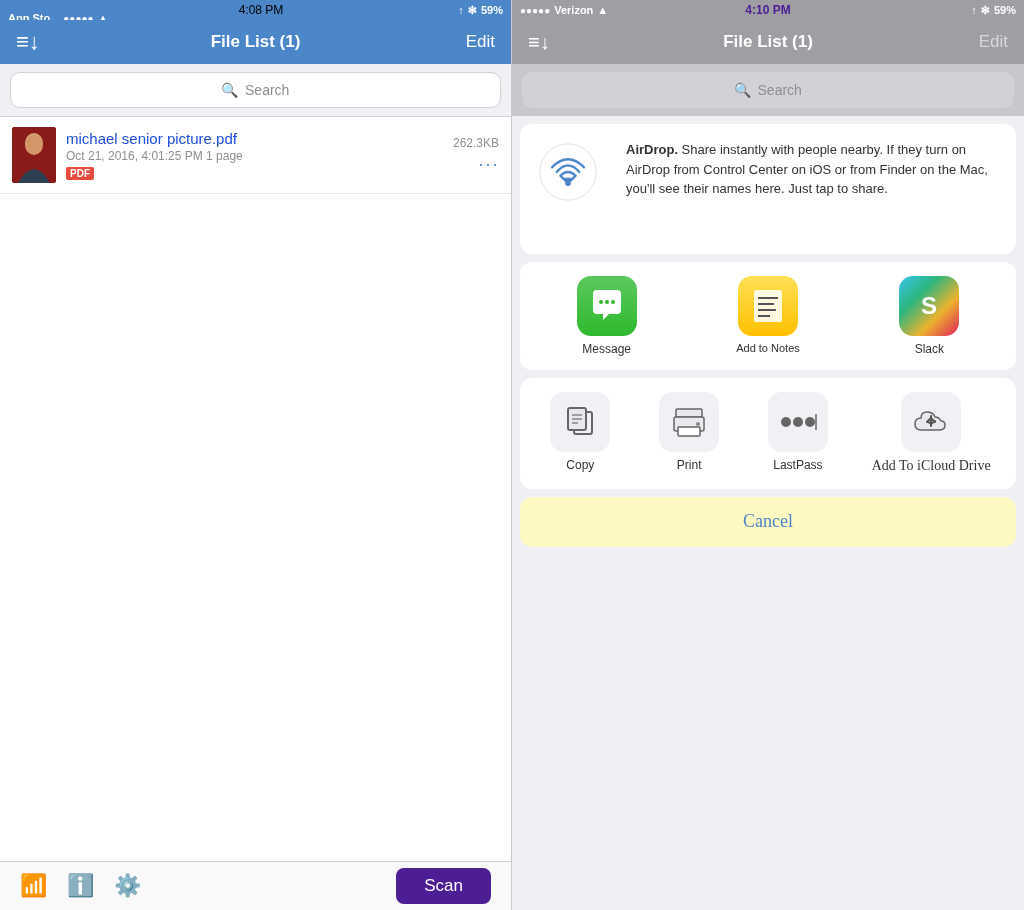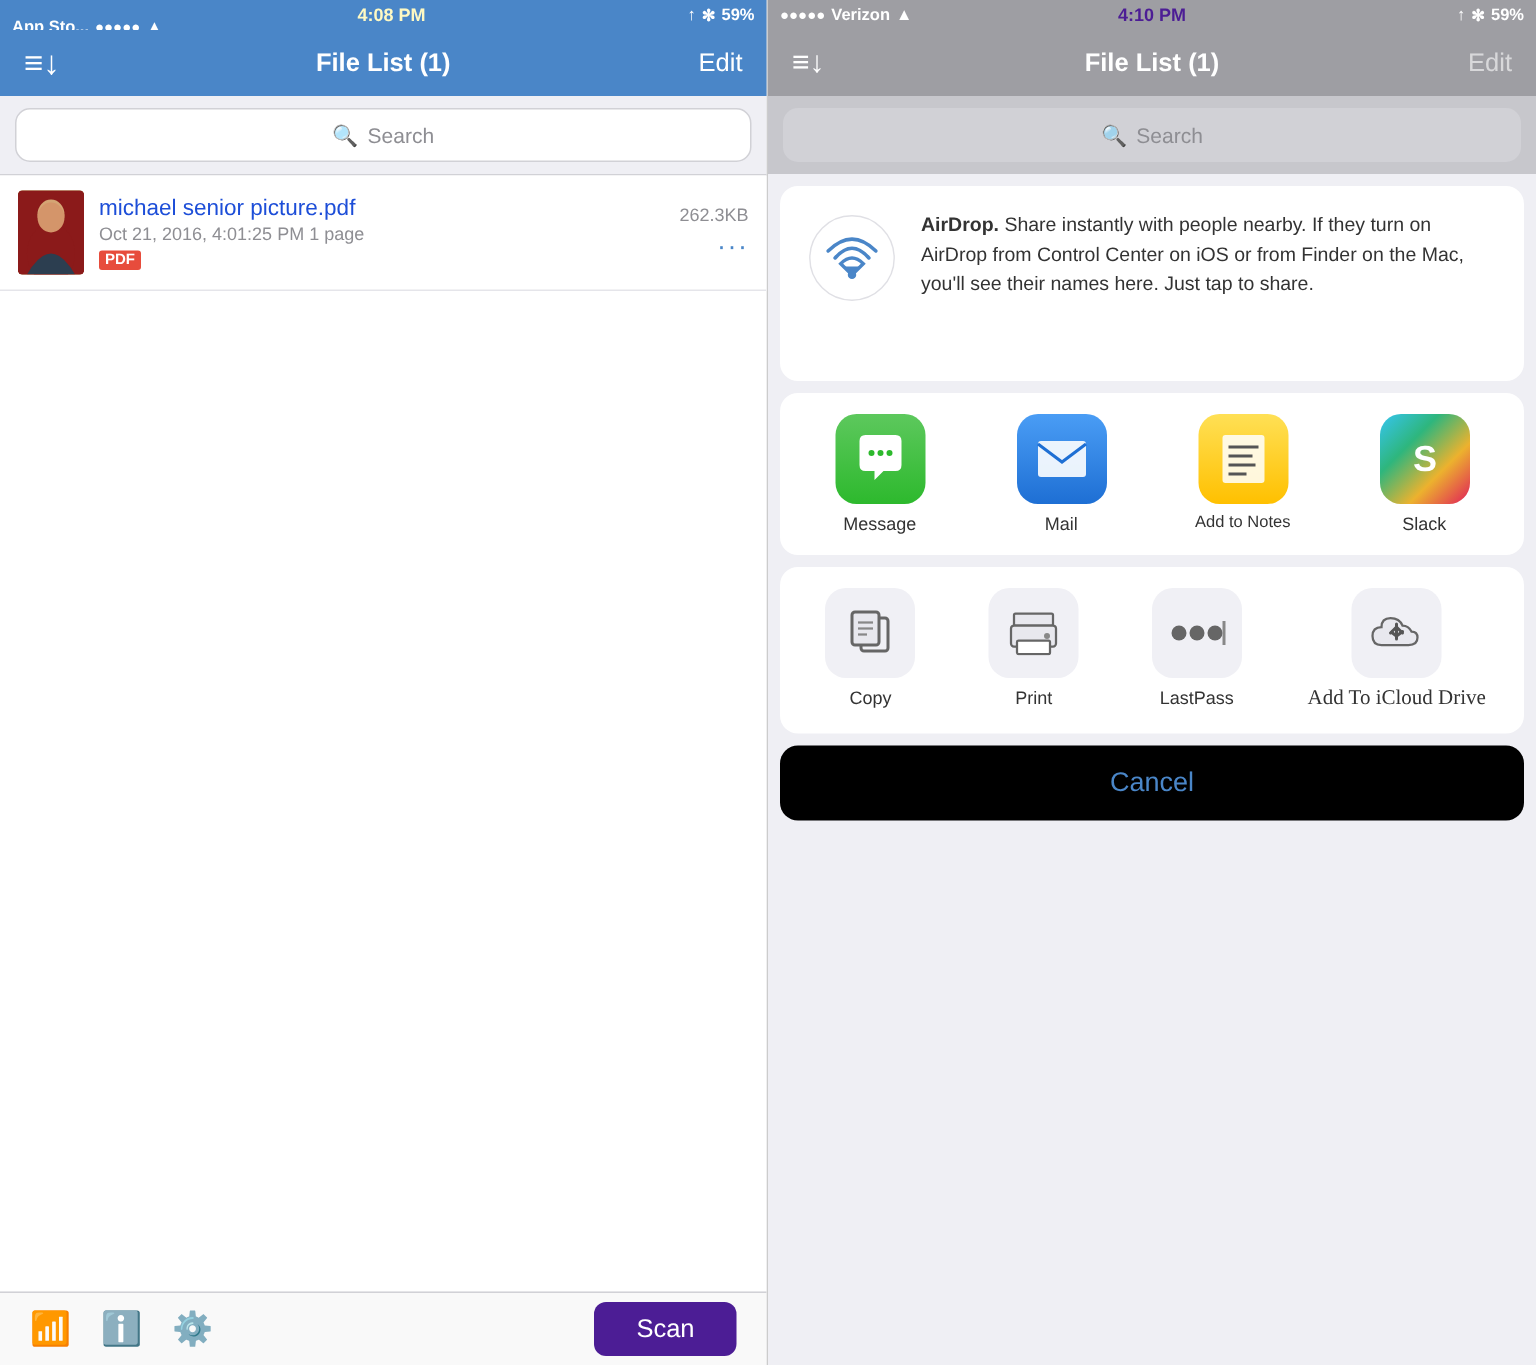--- a/index.html
+++ b/index.html
@@ -181,21 +181,21 @@
       padding: 8px;
       gap: 8px;
     }
 
     .airdrop-section {
       background: white;
       border-radius: 12px;
       padding: 16px;
       display: flex;
       align-items: flex-start;
-      gap: 14px;
+      gap: 26px;
       min-height: 130px;
     }
     .airdrop-icon-container {
       width: 64px;
       height: 64px;
       flex-shrink: 0;
       display: flex;
       align-items: center;
       justify-content: center;
     }
@@ -261,27 +261,28 @@
       background: #f0f0f5;
       display: flex;
       align-items: center;
       justify-content: center;
       font-size: 26px;
       color: #555;
     }
     .action-label { font-size: 12px; color: #333; text-align: center; }
 
     .cancel-section {
-      background: #000000;
+      background: #fef9c3;
       border-radius: 12px;
       height: 50px;
       display: flex;
       align-items: center;
       justify-content: center;
       cursor: pointer;
+      font-family: Liberation Serif, serif;
     }
     .cancel-label { font-size: 18px; color: #4a86c8; }
 
     
     .airdrop-svg {
       width: 60px;
       height: 60px;
     }
   </style>
 </head>
@@ -289,21 +290,21 @@
 
 <div class="left-panel">
 
   <div class="status-bar" style="position:relative;">
     <div class="status-bar-left">
       <span>App Sto...</span>
       <span style="font-size:10px;">●●●●●</span>
       <span>▲</span>
     </div>
     <div style="position:absolute;left:50%;transform:translateX(-50%);">
-      <span style="font-size:12px;font-weight:700;color:#fef9c3;margin-left:11px;">4:08 PM</span>
+      <span style="font-size:12px;font-weight:400;color:#000000;margin-left:11px;">4:08 PM</span>
     </div>
     <div class="status-bar-right">
       <span>↑</span>
       <span>✻</span>
       <span style="font-size:11px;">59%</span>
     </div>
   </div>
 
   <div class="nav-bar" style="position:relative;">
     <span class="nav-bar-sort">≡↓</span>
@@ -410,29 +411,20 @@
             <svg width="36" height="36" viewBox="0 0 36 36" xmlns="http://www.w3.org/2000/svg">
               <path d="M4 6 Q4 2 8 2 L28 2 Q32 2 32 6 L32 22 Q32 26 28 26 L20 26 L14 32 L14 26 L8 26 Q4 26 4 22 Z" fill="white"></path>
               <circle cx="12" cy="14" r="2" fill="#2db92d"></circle>
               <circle cx="18" cy="14" r="2" fill="#2db92d"></circle>
               <circle cx="24" cy="14" r="2" fill="#2db92d"></circle>
             </svg>
           </div>
           <span class="share-app-label">Message</span>
         </div>
 
-        <div class="share-app-item">
-          <div class="share-app-icon app-mail">
-            <svg width="36" height="28" viewBox="0 0 36 28" xmlns="http://www.w3.org/2000/svg">
-              <rect x="2" y="2" width="32" height="24" rx="2" fill="white" opacity="0.9"></rect>
-              <polyline points="2,4 18,16 34,4" fill="none" stroke="#1e6fd4" stroke-width="2"></polyline>
-            </svg>
-          </div>
-          <span class="share-app-label">Mail</span>
-        </div>
 
         <div class="share-app-item">
           <div class="share-app-icon app-notes">
             <svg width="36" height="36" viewBox="0 0 36 36" xmlns="http://www.w3.org/2000/svg">
               <rect x="4" y="2" width="28" height="32" rx="2" fill="white" opacity="0.85"></rect>
               <line x1="8" y1="10" x2="28" y2="10" stroke="#555" stroke-width="2"></line>
               <line x1="8" y1="16" x2="24" y2="16" stroke="#555" stroke-width="2"></line>
               <line x1="8" y1="22" x2="26" y2="22" stroke="#555" stroke-width="2"></line>
               <line x1="8" y1="28" x2="20" y2="28" stroke="#555" stroke-width="2"></line>
             </svg>

